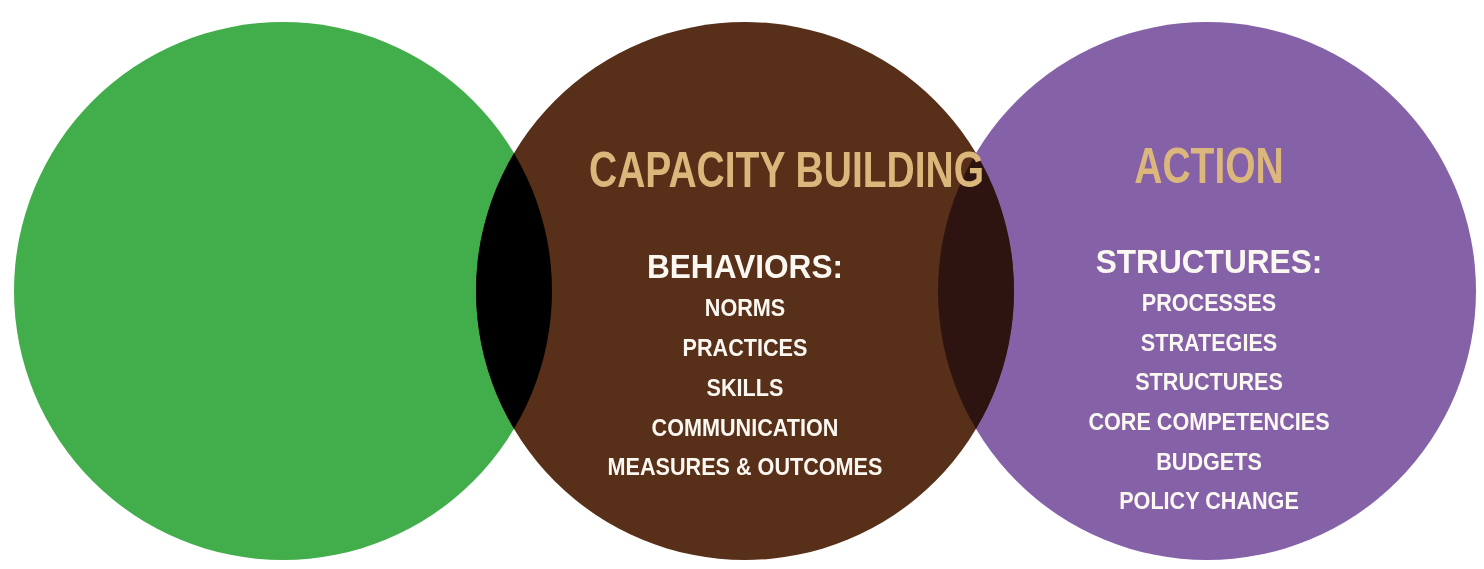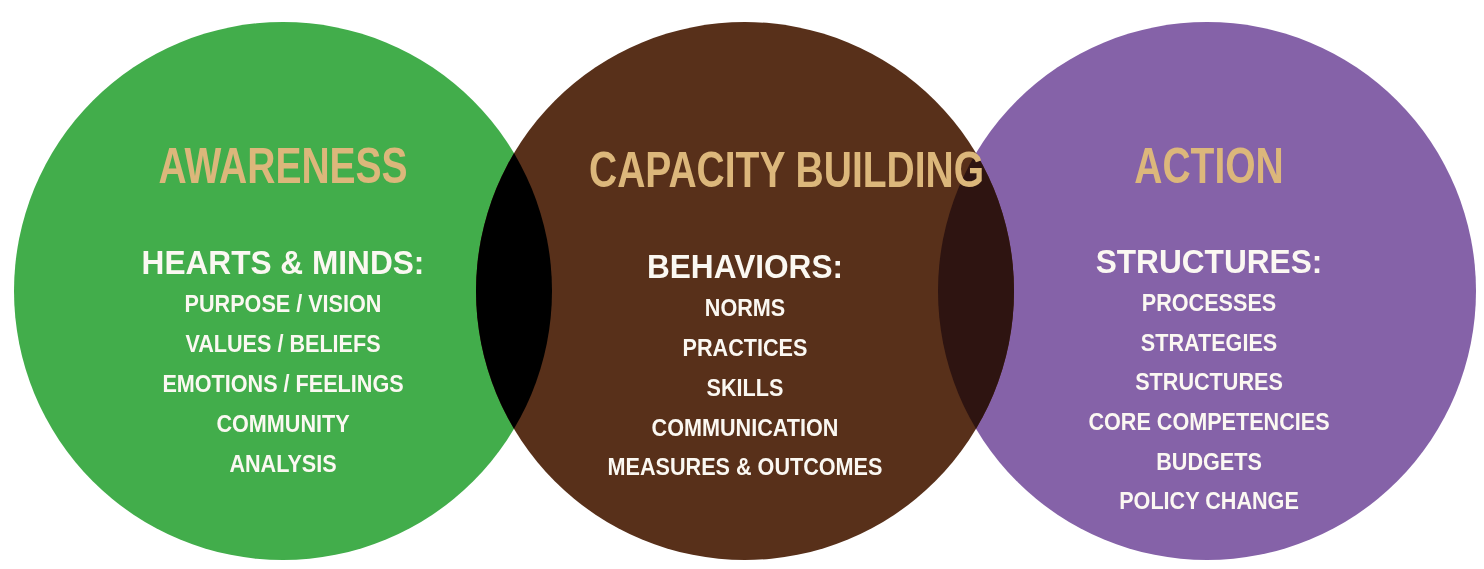--- a/index.html
+++ b/index.html
@@ -51,29 +51,20 @@
           <circle cx="1207" cy="291" r="269"></circle>
         </clipPath>
     </defs>
     <circle cx="283" cy="291" r="269" fill="#42ad4b"></circle>
     <circle cx="1207" cy="291" r="269" fill="#8562a8"></circle>
     <circle cx="745" cy="291" r="269" fill="#58301a"></circle>
     <circle cx="745" cy="291" r="269" fill="#000000" clip-path="url(#clipGreen)"></circle>
     <circle cx="745" cy="291" r="269" fill="#2e1411" clip-path="url(#clipPurple)"></circle>
   </svg>
 
-  <div class="col" style="left:83px; width:400px;">
-    <div class="title" style="top:141px; color:#dcb77b; transform:scaleX(0.78);">AWARENESS</div>
-    <div class="subhead" style="top:245px; color:#fbf8f2; transform:scaleX(0.93);">HEARTS &amp; MINDS:</div>
-    <div class="item" style="top:292px; color:#fbf8f2; transform:scaleX(0.9);">PURPOSE / VISION</div>
-    <div class="item" style="top:332px; color:#fbf8f2; transform:scaleX(0.9);">VALUES / BELIEFS</div>
-    <div class="item" style="top:372px; color:#fbf8f2; transform:scaleX(0.9);">EMOTIONS / FEELINGS</div>
-    <div class="item" style="top:412px; color:#fbf8f2; transform:scaleX(0.9);">COMMUNITY</div>
-    <div class="item" style="top:452px; color:#fbf8f2; transform:scaleX(0.9);">ANALYSIS</div>
-  </div>
 
   <div class="col" style="left:545px; width:400px;">
     <div class="title" style="top:145px; color:#dcb77b; transform:scaleX(0.78);">CAPACITY BUILDING</div>
     <div class="subhead" style="top:249px; color:#fbf8f2; transform:scaleX(0.93);">BEHAVIORS:</div>
     <div class="item" style="top:296px; color:#fbf8f2; transform:scaleX(0.9);">NORMS</div>
     <div class="item" style="top:336px; color:#fbf8f2; transform:scaleX(0.9);">PRACTICES</div>
     <div class="item" style="top:376px; color:#fbf8f2; transform:scaleX(0.9);">SKILLS</div>
     <div class="item" style="top:416px; color:#fbf8f2; transform:scaleX(0.9);">COMMUNICATION</div>
     <div class="item" style="top:455px; color:#fbf8f2; transform:scaleX(0.9);">MEASURES &amp; OUTCOMES</div>
   </div>

